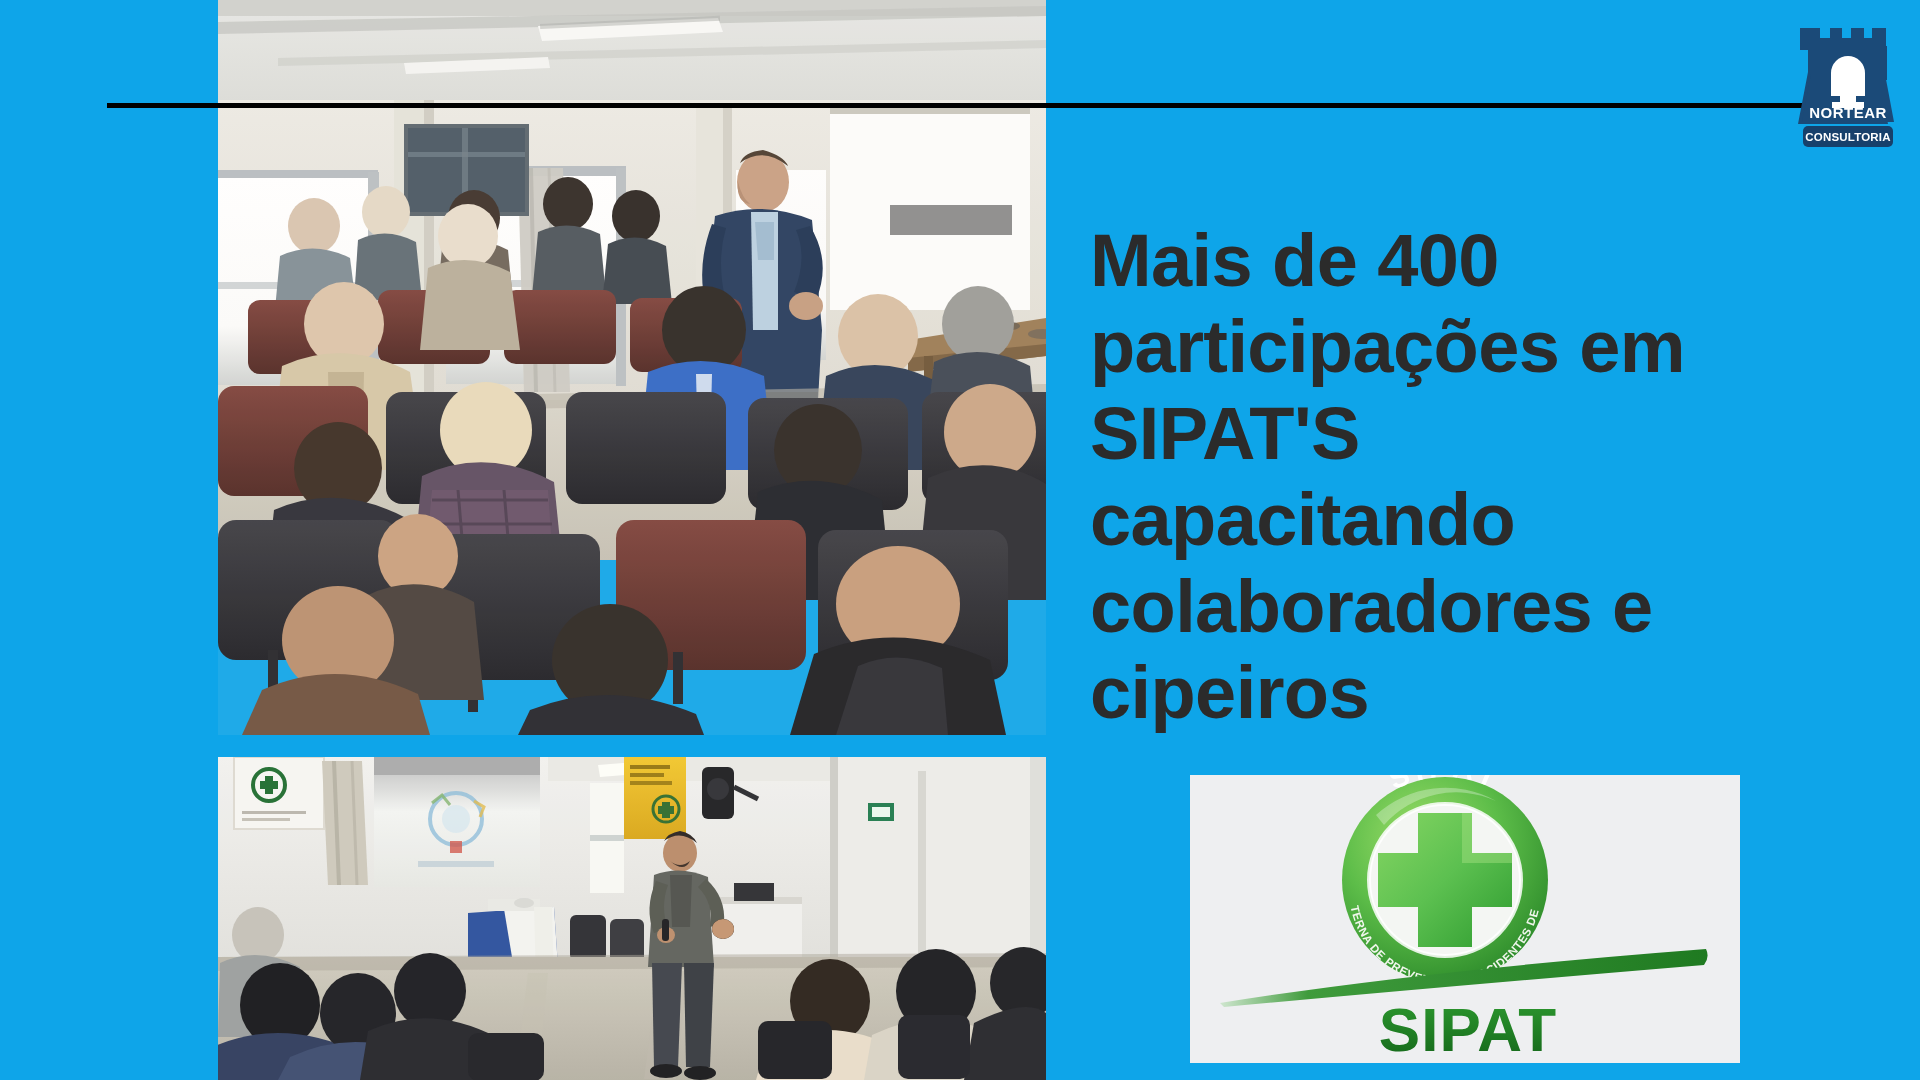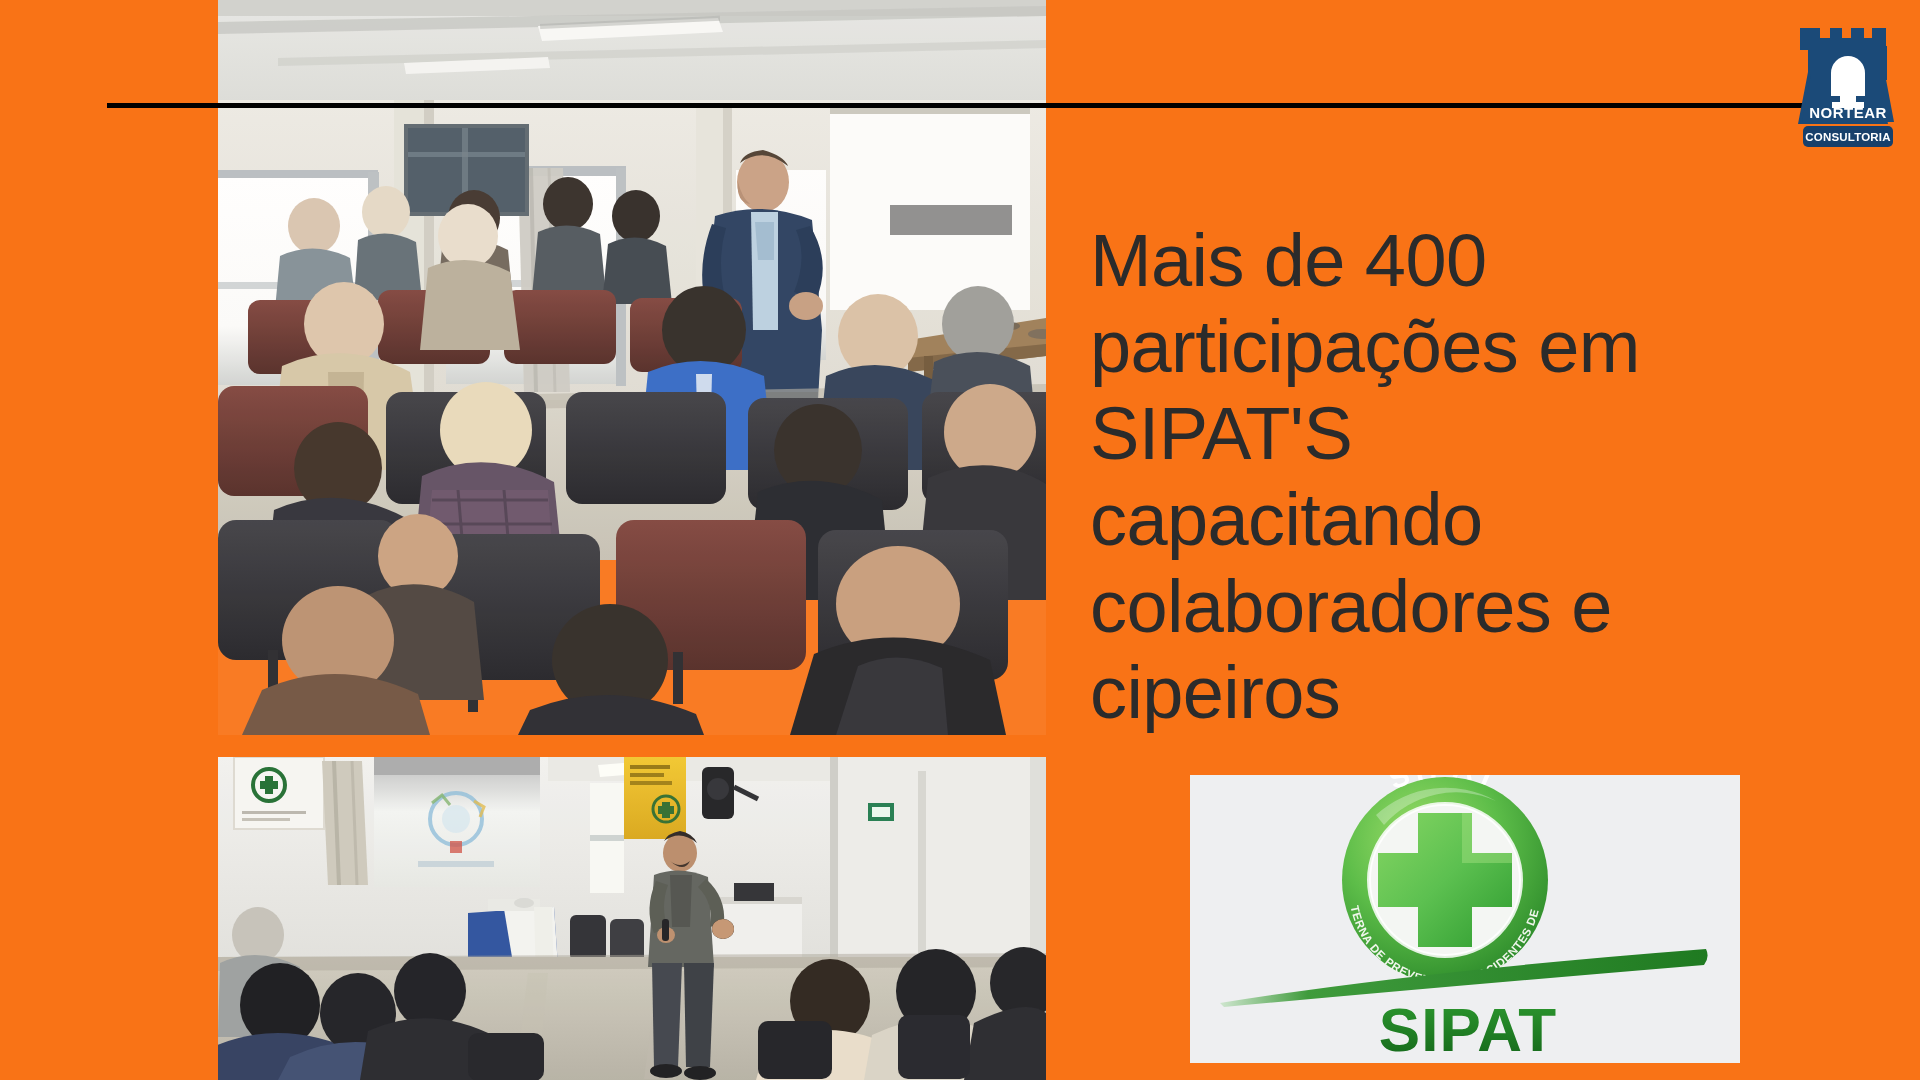--- a/index.html
+++ b/index.html
@@ -13,21 +13,21 @@
     height: 1080px;
     overflow: hidden;
     font-family: "Liberation Sans", sans-serif;
     position: relative;
   }
   .slide {
     position: absolute;
     left: 0; top: 0;
     width: 1920px;
     height: 1080px;
-    background: #f97316;
+    background: #0ea5e9;
     overflow: hidden;
   }
 
   
   .top-rule {
     position: absolute;
     left: 107px;
     top: 103px;
     width: 1697px;
     height: 5px;
@@ -68,21 +68,21 @@
   .photo svg { display: block; width: 100%; height: 100%; }
 
   
   .headline {
     position: absolute;
     left: 1090px;
     top: 168px;
     width: 620px;
     font-size: 74px;
     line-height: 1.17;
-    font-weight: 400;
+    font-weight: 700;
     letter-spacing: -0.6px;
     color: #2b2b2b;
     z-index: 7;
     font-family: "Liberation Sans", sans-serif;
   }
 
   
   .sipat-card {
     position: absolute;
     left: 1190px;

